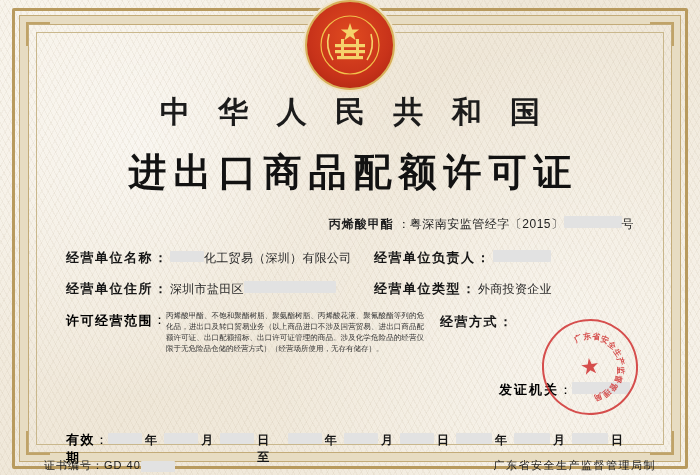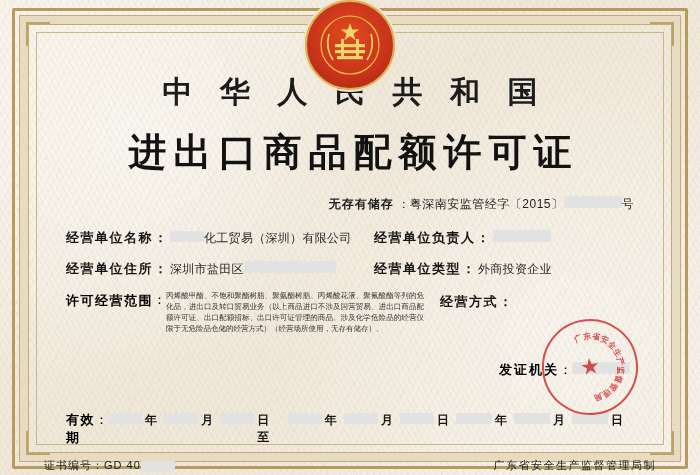--- a/index.html
+++ b/index.html
@@ -89,26 +89,27 @@
 
   .content {
     position: absolute;
     left: 44px;
     right: 44px;
     top: 72px;
     bottom: 36px;
   }
   .title-cn {
     text-align: center;
-    font-family: Liberation Serif, serif;
+    font-family: Liberation Sans, sans-serif;
     font-weight: bold;
     font-size: 30px;
     letter-spacing: 10px;
     color: #1b1b1b;
     padding-left: 10px;
+    margin-top: 20px;
   }
   .title-main {
     text-align: center;
     font-family: "DejaVu Serif", "Liberation Serif", serif;
     font-weight: bold;
     font-size: 38px;
     letter-spacing: 7px;
     color: #121212;
     padding-left: 7px;
     margin-top: 14px;
@@ -310,21 +311,21 @@
       <path d="M52 20 Q56 34 48 46" fill="none" stroke="#f5d36b" stroke-width="1.6"></path>
     </svg>
   </div>
 
   <div class="content">
 
     <div class="title-cn">中 华 人 民 共 和 国</div>
     <div class="title-main">进出口商品配额许可证</div>
 
     <div class="regno-row">
-      <span class="regno-label">无存有储存</span>
+      <span class="regno-label">丙烯酸甲酯</span>
       <span class="colon">：</span>
       <span class="regno-value">粤深南安监管经字〔2015〕</span>
       <span class="redacted rd-md"></span>
       <span class="regno-value">号</span>
     </div>
 
     <div class="fields">
 
       <div class="field">
         <span class="label">经营单位名称</span>

